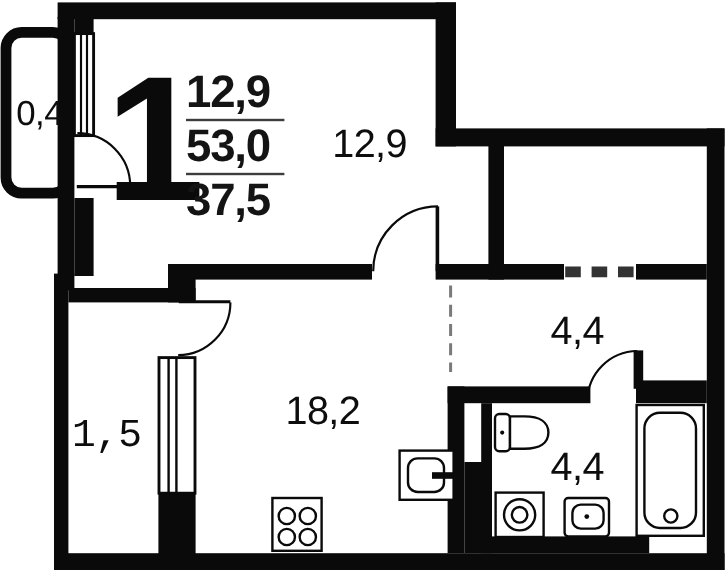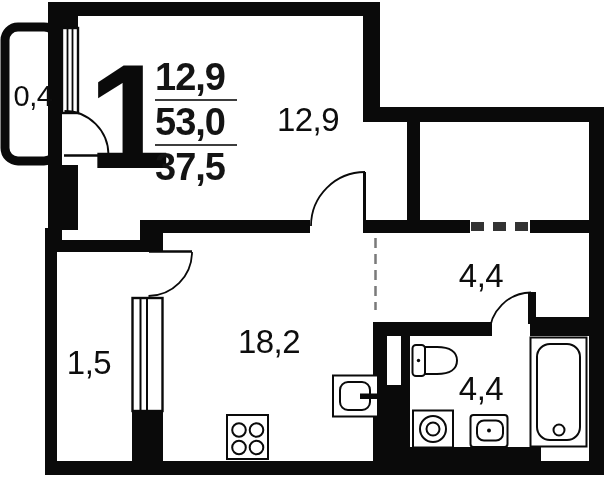--- a/index.html
+++ b/index.html
@@ -141,14 +141,14 @@
     <div class="legend-row divided">12,9</div>
     <div class="legend-row divided">53,0</div>
     <div class="legend-row">37,5</div>
   </div>
 
   <div class="room-label small" style="left:33px;top:96px;">0,4</div>
   <div class="room-label" style="left:308px;top:120px;">12,9</div>
   <div class="room-label" style="left:481px;top:276px;">4,4</div>
   <div class="room-label" style="left:481px;top:389px;">4,4</div>
   <div class="room-label" style="left:269px;top:342px;">18,2</div>
-  <div class="room-label" style="left:89px;top:363px;">1,5</div>
+  <div class="room-label" style="left:89px;top:363px;font-family:Liberation Mono, monospace;">1,5</div>
 </div>
 
 </body></html>

